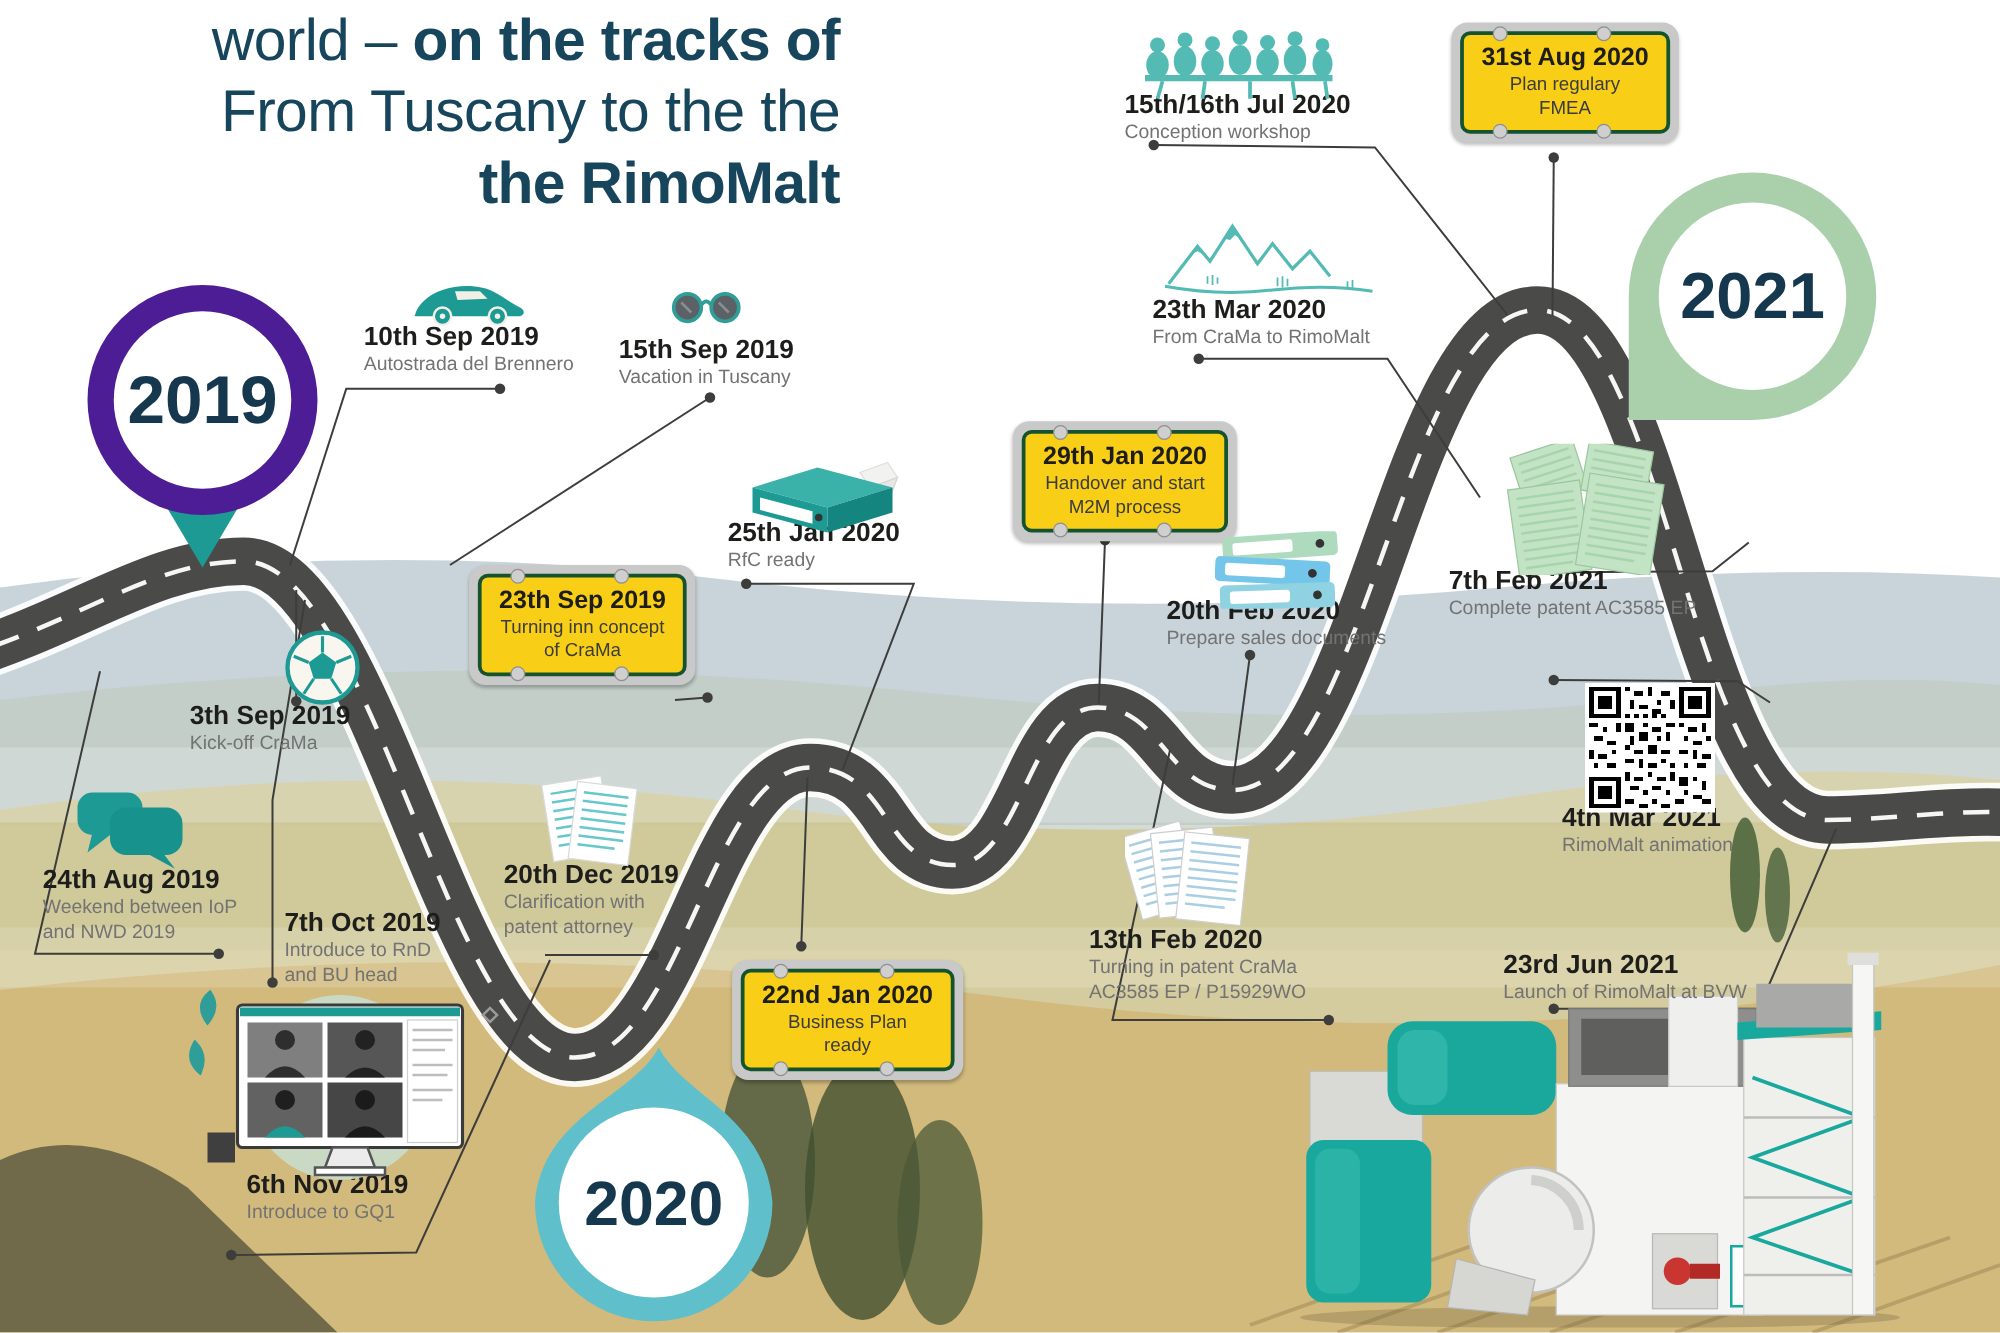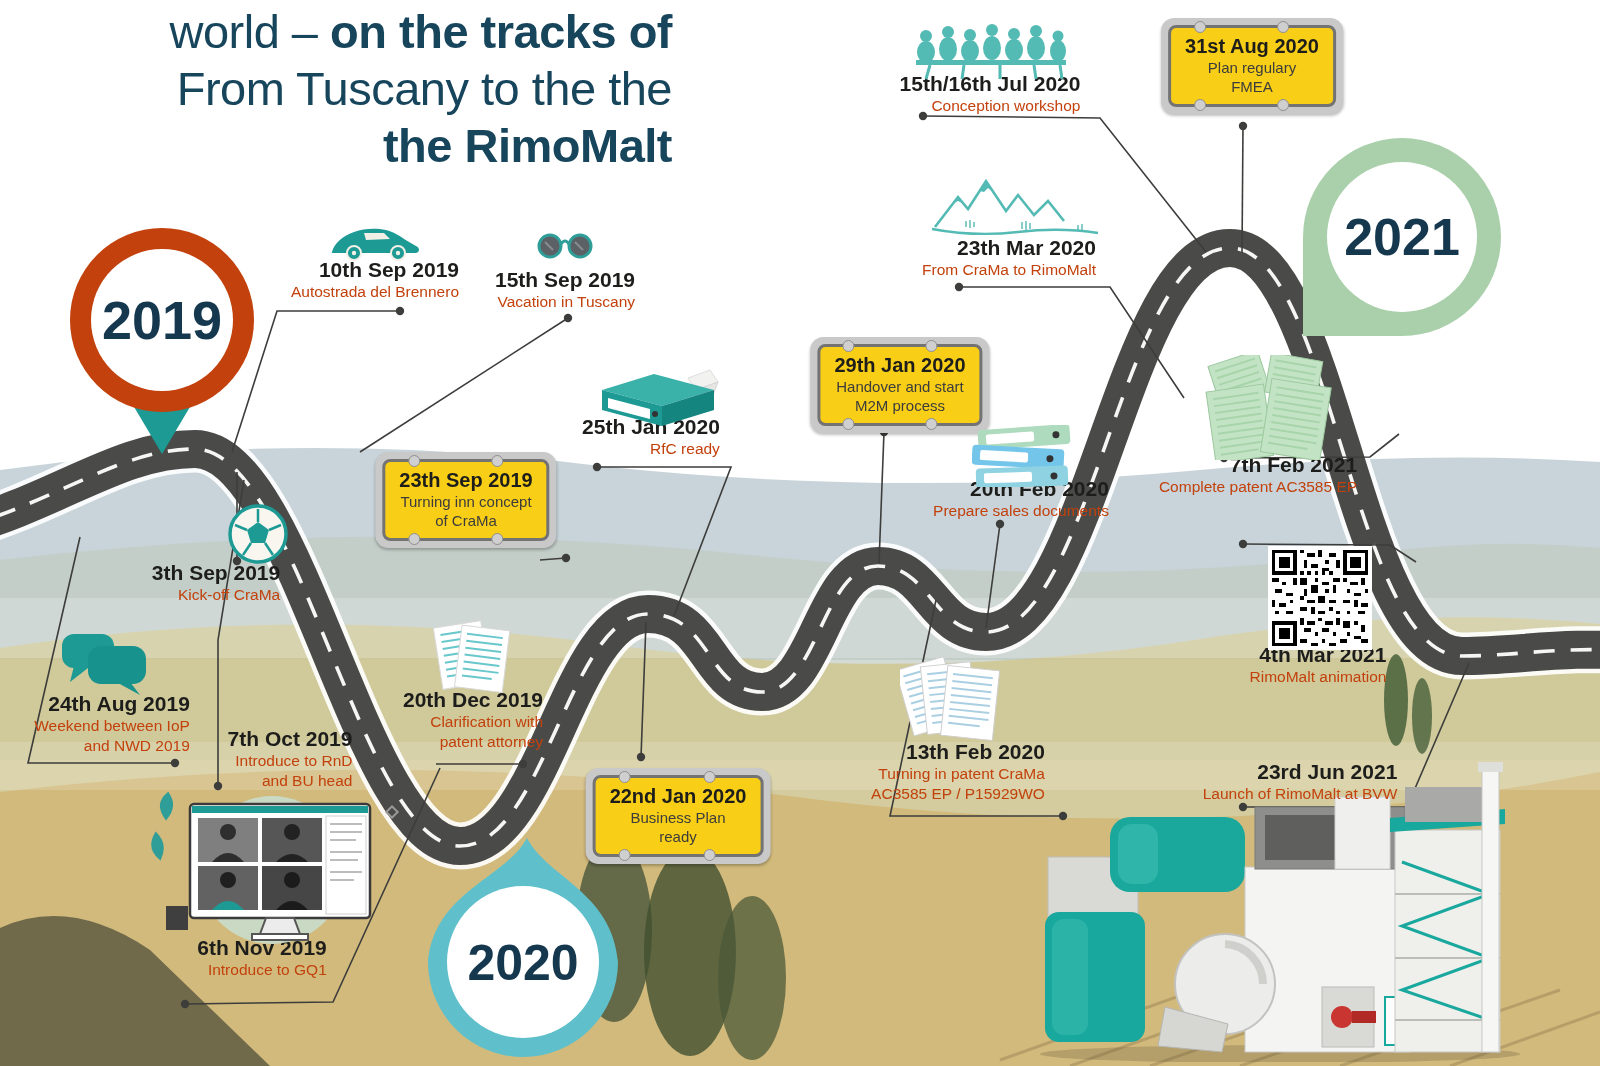--- a/index.html
+++ b/index.html
@@ -8,27 +8,27 @@
     font-family:"Liberation Sans", sans-serif;
     background:linear-gradient(180deg,#d7e7f0 0%,#e6edе6 18%,#f2eee0 34%,#f7efdc 46%,#ecdfba 62%,#ddc994 80%,#cdb47c 100%);
   }
   .layer{position:absolute;left:0;top:0;width:1600px;height:1066px;}
   
   #title{position:absolute;left:40px;top:4px;width:632px;text-align:right;
     color:#17455c;font-size:47px;line-height:1.21;letter-spacing:-0.5px;z-index:7;}
   #title .light{font-weight:400;}
   #title .bold{font-weight:700;}
   
-  .mlabel{position:absolute;transform:translateX(-50%);text-align:right;z-index:6;}
+  .mlabel{position:absolute;transform:translateX(-50%);text-align:left;z-index:6;}
   .m-date{font-size:21px;font-weight:700;color:#1d1d1b;white-space:nowrap;}
-  .m-desc{font-size:15.5px;color:#c2410c;line-height:1.28;white-space:nowrap;}
+  .m-desc{font-size:15.5px;color:#737373;line-height:1.28;white-space:nowrap;}
   
   .sign{position:absolute;transform:translateX(-50%);z-index:6;background:#c9c9c9;
     border-radius:13px;padding:7px;box-shadow:0 2px 3px rgba(0,0,0,.25);}
-  .sign-inner{background:#f8ce17;border:3px solid #737373;border-radius:8px;
+  .sign-inner{background:#f8ce17;border:3px solid #14532d;border-radius:8px;
     padding:7px 14px 8px;text-align:center;}
   .sign .m-date{font-size:20px;}
   .sign .m-desc{color:#3c3c3c;font-size:15px;}
   .bolt{position:absolute;width:10px;height:10px;border-radius:50%;
     background:#cfcfcf;border:1px solid #8f8f8f;z-index:2;}
   
   .pin-circle{position:absolute;border-radius:50%;z-index:5;}
   .pin-inner{position:absolute;background:#fff;border-radius:50%;
     display:flex;align-items:center;justify-content:center;
     font-weight:700;color:#15384e;}
@@ -111,21 +111,21 @@
   </g>
   <g>
     <path d="M527,838 C548,878 612,892 618,962 A95,95 0 1 1 428,962 C434,892 506,878 527,838 Z" fill="#5fc0cb"></path>
     <circle cx="523" cy="962" r="76" fill="#ffffff"></circle>
     <text x="523" y="980" text-anchor="middle" font-size="50" font-weight="bold" fill="#15384e" font-family="Liberation Sans, sans-serif">2020</text>
   </g>
 </svg>
 
 <div>
   <div id="pin2019-tail"></div>
-  <div class="pin-circle" style="left:70px;top:228px;width:184px;height:184px;background:#c2410c;">
+  <div class="pin-circle" style="left:70px;top:228px;width:184px;height:184px;background:#4c1d95;">
     <div class="pin-inner" style="inset:21px;font-size:54px;">2019</div>
   </div>
 </div>
 <div class="pin-circle" style="left:1303px;top:138px;width:198px;height:198px;background:#a9d0ab;border-radius:50% 50% 50% 0;z-index:5;">
   <div class="pin-inner" style="inset:24px;font-size:52px;">2021</div>
 </div>
 
 <div id="title">
   <div><span class="light">world – </span><span class="bold">on the tracks of</span></div>
   <div><span class="light">From Tuscany to the the</span></div>

